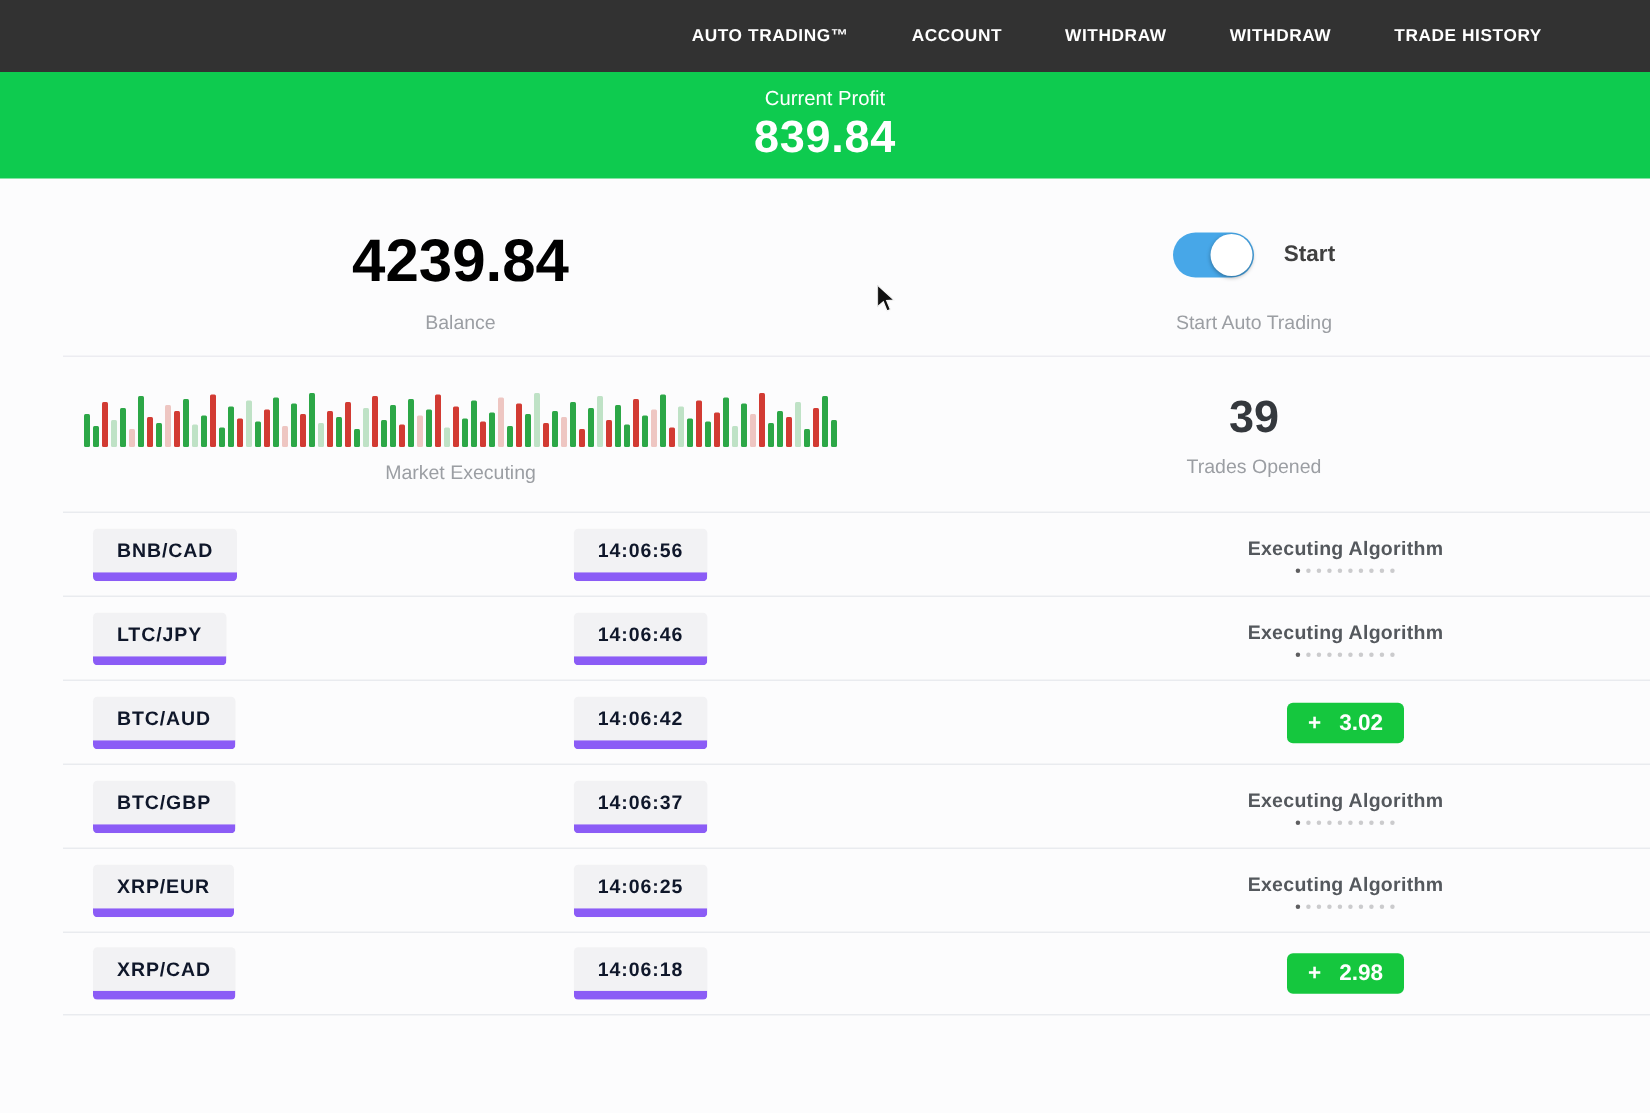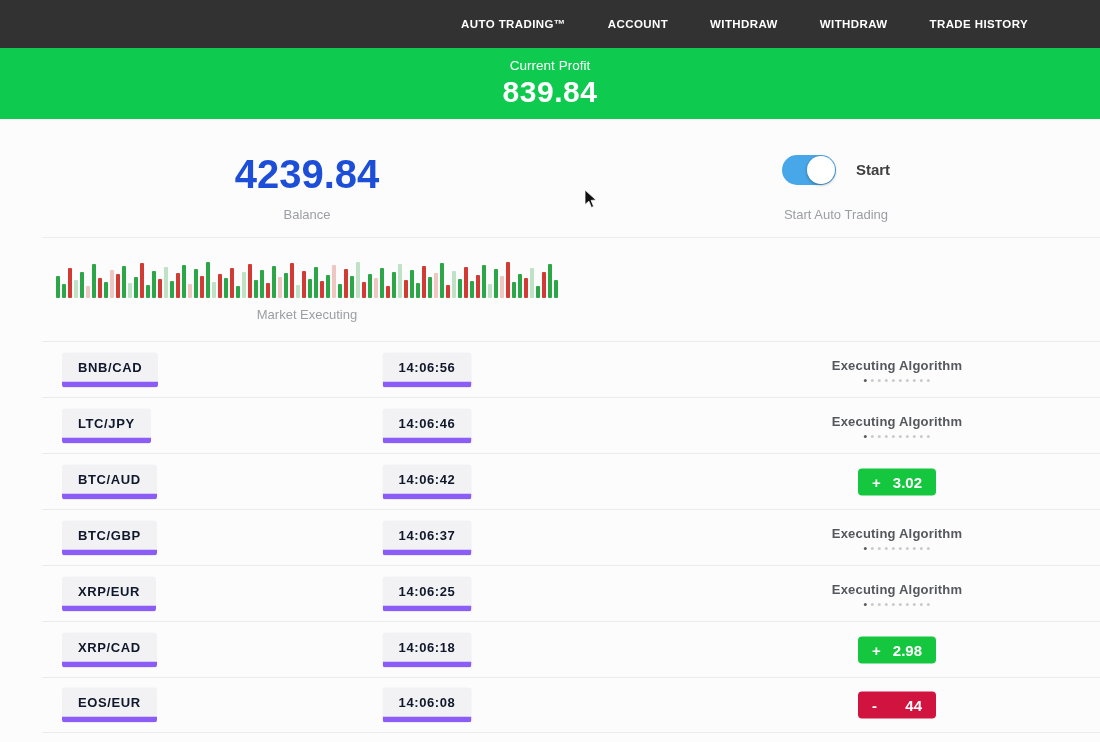--- a/index.html
+++ b/index.html
@@ -49,21 +49,21 @@
     grid-template-columns: 530px 1fr;
   }
   .stats-row.row1 { height: 118px; padding-top: 20px; }
   .stats-row.row2 { height: 87px; padding-top: 18px; }
   .stat-cell {
     display: flex;
     flex-direction: column;
     align-items: center;
     justify-content: center;
   }
-  .big-number { font-size: 40px; font-weight: bold; color: #1d4ed8; line-height: 1; }
+  .big-number { font-size: 40px; font-weight: bold; color: #000000; line-height: 1; }
   .mid-number { font-size: 30px; font-weight: bold; color: #34383d; line-height: 1; }
   .stat-label { font-size: 13px; color: #9b9ea3; margin-top: 13px; }
 
   .divider { border-top: 1px solid #ececf1; }
 
   
   .toggle-row { display: flex; align-items: center; gap: 20px; }
   .toggle {
     width: 54px; height: 30px;
     background: #47a7e8;
@@ -263,20 +263,24 @@
           <div class="bar" style="height: 24px; background: rgb(44, 167, 71);"></div>
           <div class="bar" style="height: 20px; background: rgb(210, 59, 51);"></div>
           <div class="bar" style="height: 30px; background: rgb(191, 226, 198);"></div>
           <div class="bar" style="height: 12px; background: rgb(44, 167, 71);"></div>
           <div class="bar" style="height: 26px; background: rgb(210, 59, 51);"></div>
           <div class="bar" style="height: 34px; background: rgb(44, 167, 71);"></div>
           <div class="bar" style="height: 18px; background: rgb(44, 167, 71);"></div>
         </div>
       <div class="stat-label" style="margin-top:9px;">Market Executing</div>
     </div>
+    <div class="stat-cell">
+      <div class="mid-number">39</div>
+      <div class="stat-label" style="margin-top:9px;">Trades Opened</div>
+    </div>
   </div>
 </div>
 
 <div class="trades-list">
   <div class="trade-row">
     <div class="pill pair">BNB/CAD</div>
     <div class="pill time">14:06:56</div>
     <div class="status-wrap">
         <div class="exec-label">Executing Algorithm</div>
         <div class="exec-dots">
@@ -369,27 +373,17 @@
     <div class="pill pair">XRP/CAD</div>
     <div class="pill time">14:06:18</div>
     <div class="status-wrap">
         <div class="badge profit">
           <span>+</span>
           <span>2.98</span>
         </div>
       </div>
   </div>
 
-  <div class="trade-row">
-    <div class="pill pair">EOS/EUR</div>
-    <div class="pill time">14:06:08</div>
-    <div class="status-wrap">
-        <div class="badge loss">
-          <span>-</span>
-          <span>44</span>
-        </div>
-      </div>
-  </div>
 </div>
 
 <svg class="cursor" width="13" height="19" viewBox="0 0 13 19">
   <polygon points="0,0 0,14.5 3.9,11.2 6.4,17.4 8.6,16.4 6.1,10.4 11,10" fill="#111111" stroke="#f5f5f5" stroke-width="0.8"></polygon>
 </svg>
 
 </body></html>

